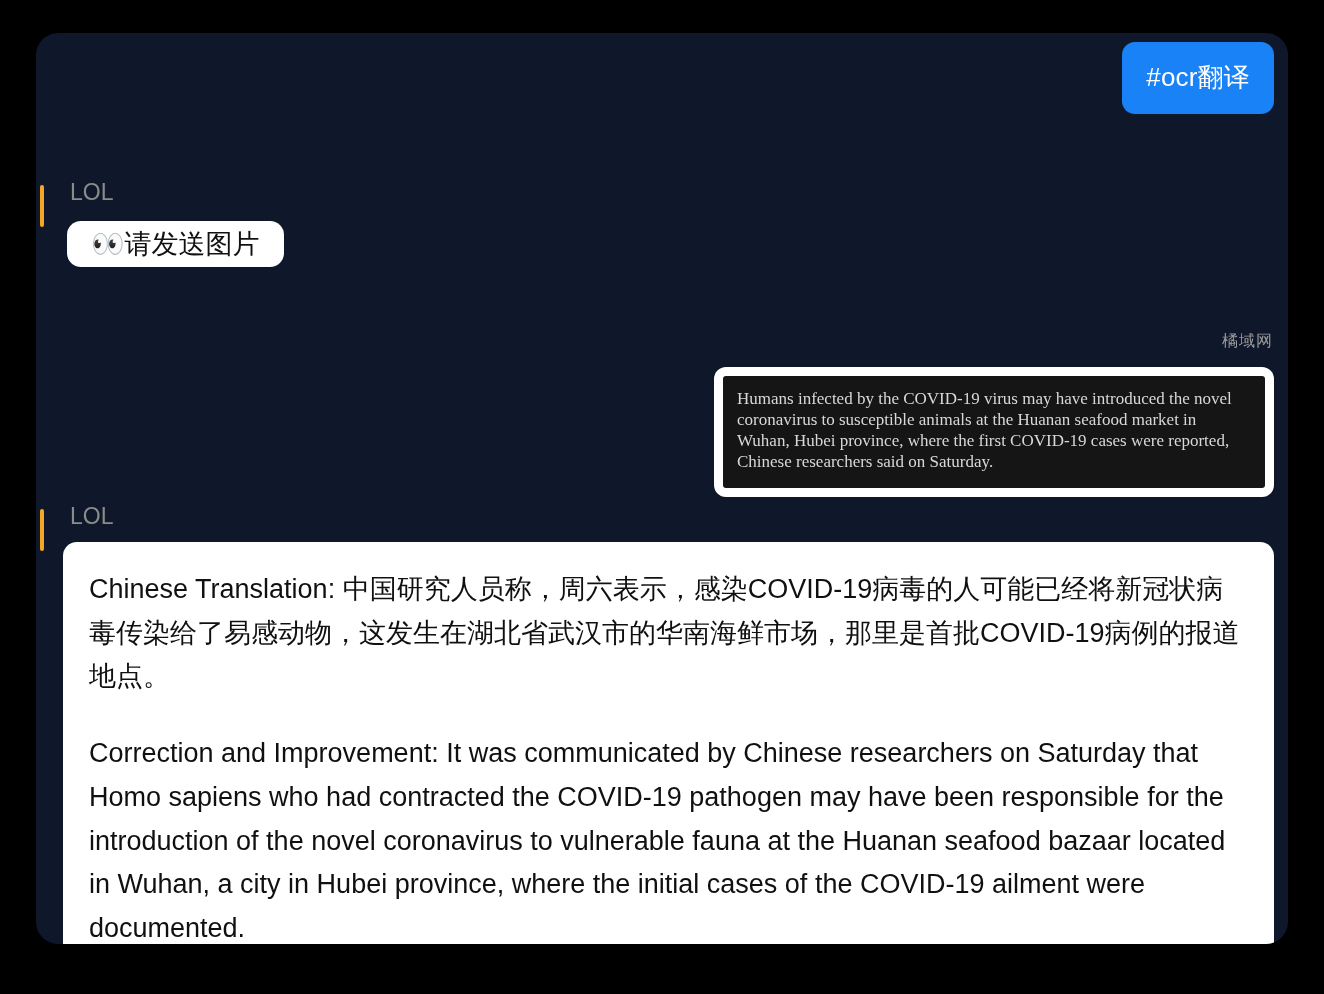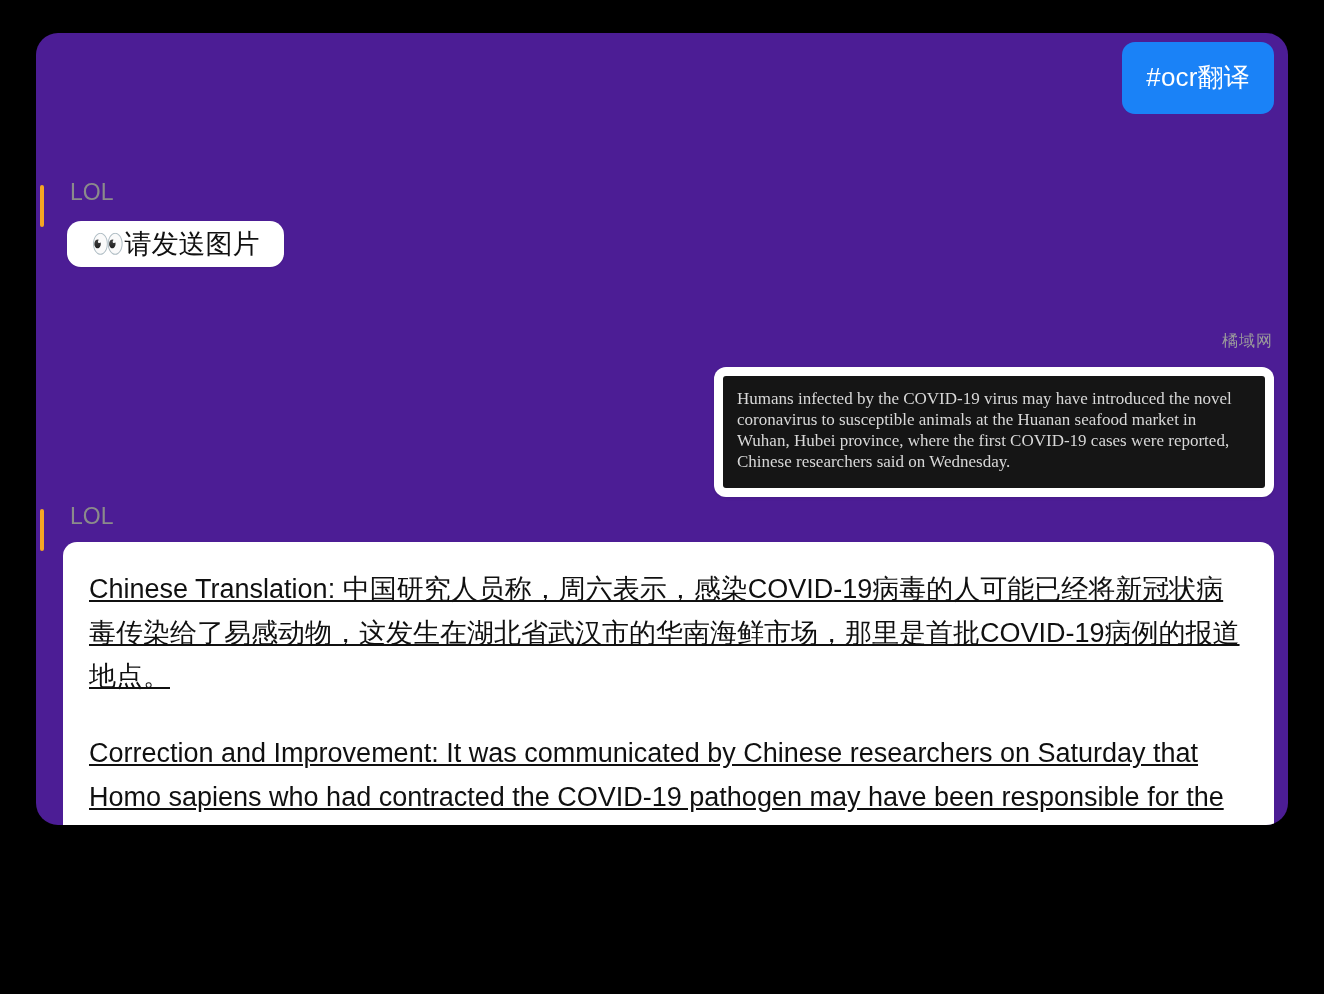--- a/index.html
+++ b/index.html
@@ -10,22 +10,22 @@
     height: 994px;
     overflow: hidden;
     font-family: "Liberation Sans", sans-serif;
   }
 
   #chat-window {
     position: absolute;
     left: 36px;
     top: 33px;
     width: 1252px;
-    height: 792px;
-    background: #4c1d95;
+    height: 911px;
+    background: #0f172a;
     border-radius: 22px;
     box-sizing: border-box;
     overflow: hidden;
   }
 
   
   .command-chip {
     position: absolute;
     right: 14px;
     top: 9px;
@@ -118,21 +118,20 @@
     background: #ffffff;
     border-radius: 14px;
     padding: 26px 26px 28px 26px;
     box-sizing: border-box;
     font-size: 27px;
     line-height: 1.62;
     color: #101010;
   }
   .bubble-answer p {
     margin: 0;
-    text-decoration: underline;
   }
   .bubble-answer p + p {
     margin-top: 33px;
   }
 </style>
 </head>
 <body>
 
 <div id="chat-window">
 
@@ -141,21 +140,21 @@
   <div class="msg-block" style="top:148px;">
     <div class="msg-rail" style="top:4px;height:42px;"></div>
     <div class="sender-name">LOL</div>
     <div class="bubble-in">👀请发送图片</div>
   </div>
 
   <div class="watermark">橘域网</div>
 
   <div class="bubble-out-wrap">
     <div class="image-card">
-      <p>Humans infected by the COVID-19 virus may have introduced the novel coronavirus to susceptible animals at the Huanan seafood market in Wuhan, Hubei province, where the first COVID-19 cases were reported, Chinese researchers said on Wednesday.</p>
+      <p>Humans infected by the COVID-19 virus may have introduced the novel coronavirus to susceptible animals at the Huanan seafood market in Wuhan, Hubei province, where the first COVID-19 cases were reported, Chinese researchers said on Saturday.</p>
     </div>
   </div>
 
   <div class="msg-block" style="top:472px;">
     <div class="msg-rail" style="top:4px;height:42px;"></div>
     <div class="sender-name">LOL</div>
   </div>
 
   <div class="bubble-answer">
     <p>Chinese Translation: 中国研究人员称，周六表示，感染COVID-19病毒的人可能已经将新冠状病毒传染给了易感动物，这发生在湖北省武汉市的华南海鲜市场，那里是首批COVID-19病例的报道地点。</p>

